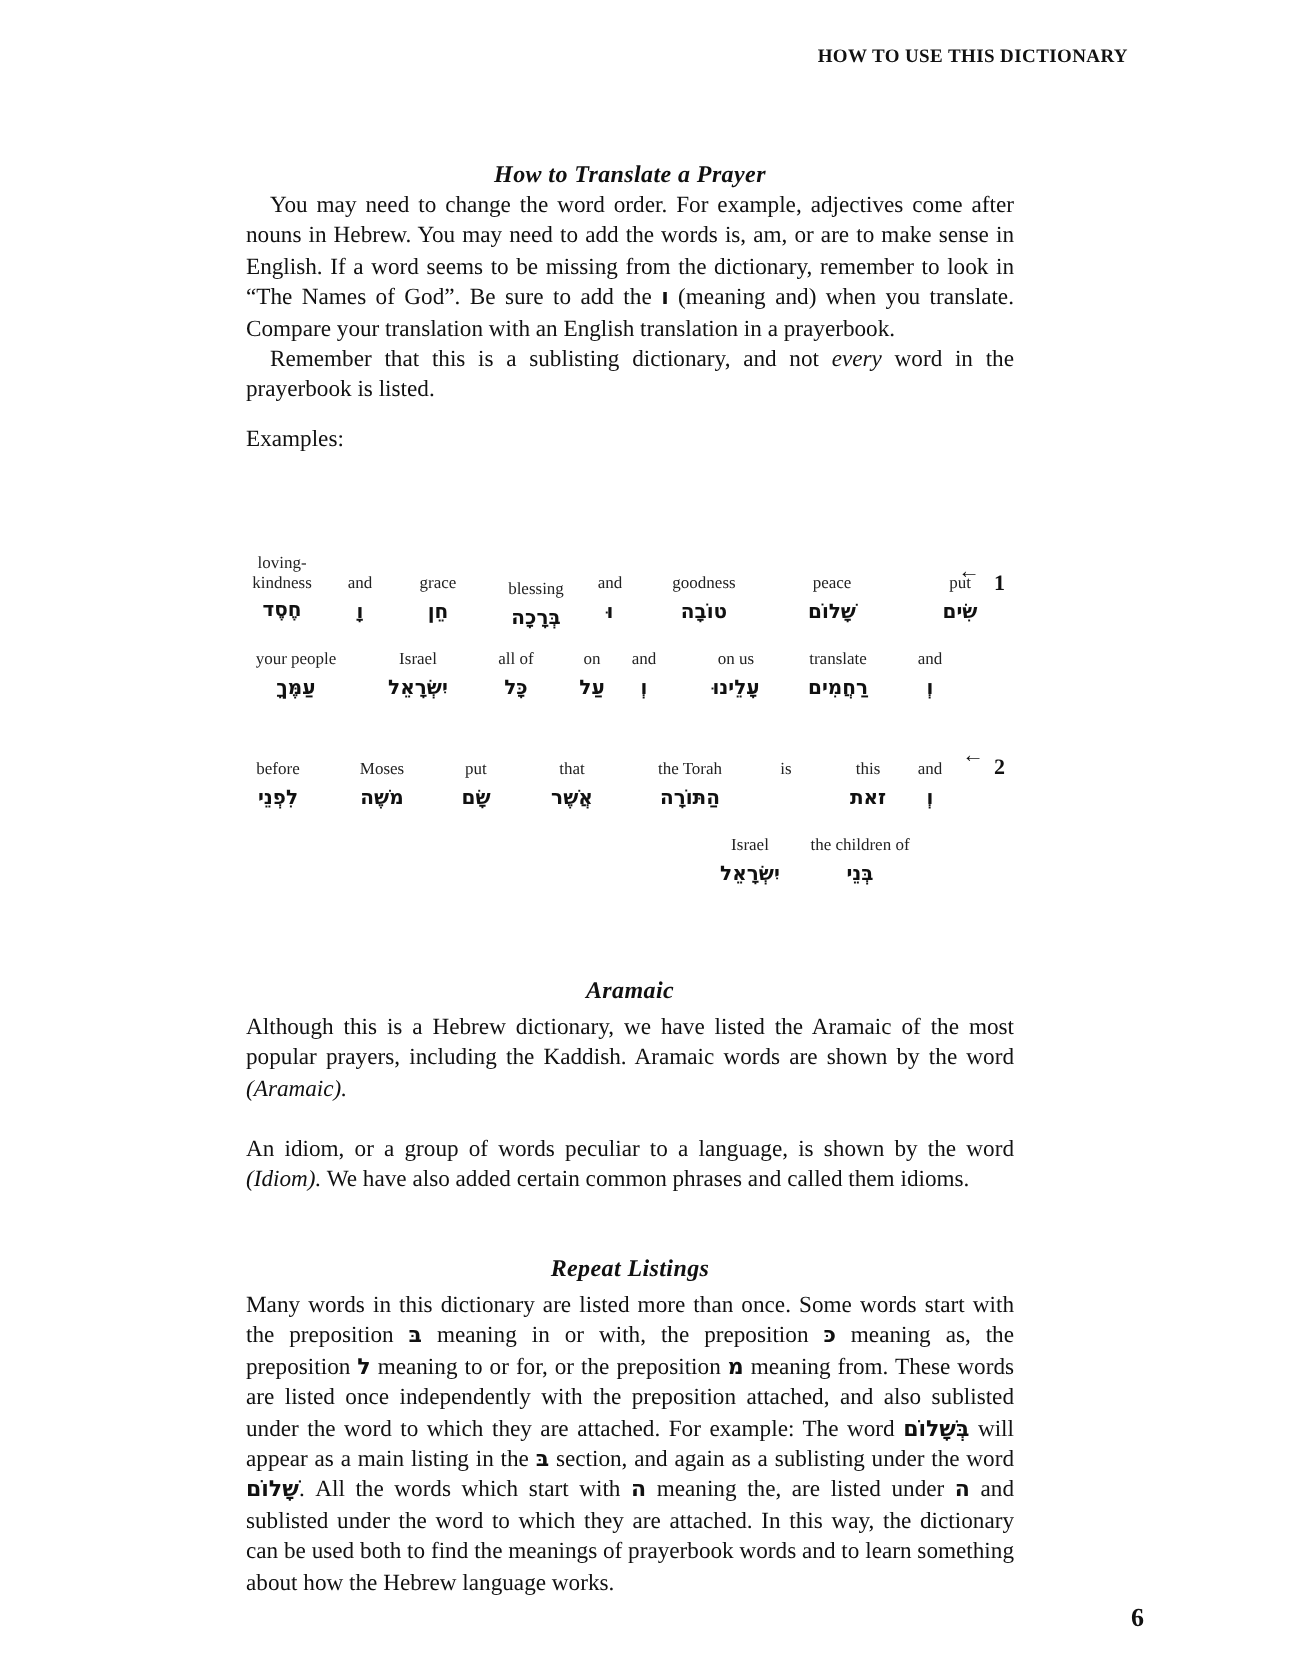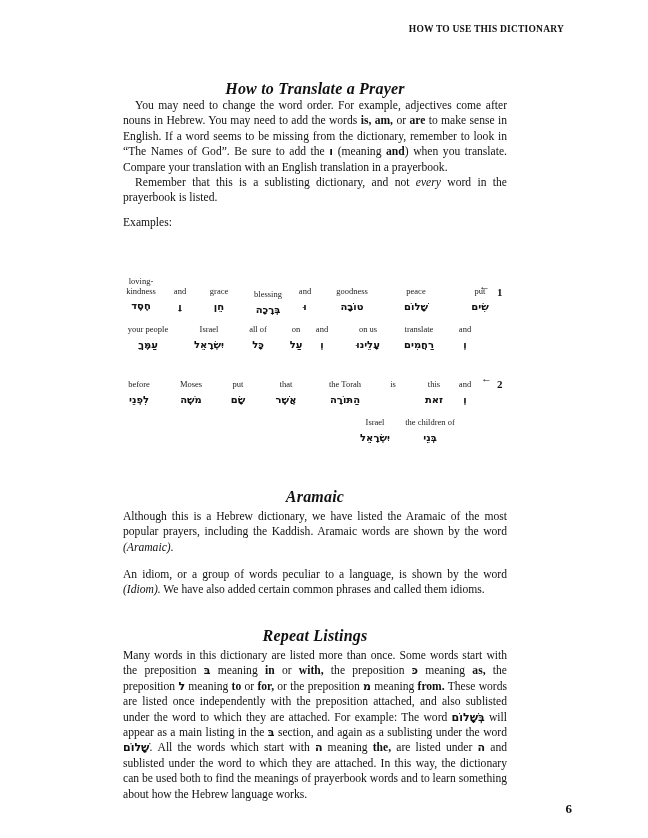--- a/index.html
+++ b/index.html
@@ -1,22 +1,22 @@
 <!DOCTYPE html>
 <html><head>
 <meta charset="utf-8">
 <style>
   html, body { margin: 0; padding: 0; background: #ffffff; }
   body { width: 648px; height: 838px; position: relative; overflow: hidden; color: #111; font-family: "Liberation Serif", "DejaVu Serif", serif; }
   .running-head { position: absolute; top: 24px; right: 84px; font-size: 9.5px; font-weight: bold; letter-spacing: 0.2px; }
   .col { position: absolute; left: 123px; width: 384px; }
-  h2 { margin: 0; text-align: center; font-style: italic; font-weight: bold; font-size: 16px; letter-spacing: 0.2px; }
+  h2 { margin: 0; text-align: center; font-style: italic; font-weight: bold; font-size: 12px; letter-spacing: 0.2px; }
   p { margin: 0; font-size: 11.6px; line-height: 15.4px; text-align: justify; }
   p.indent { text-indent: 12px; }
-  b { font-weight: bold; }
+  b { font-weight: normal; }
   .heb { font-family: "DejaVu Sans", sans-serif; font-weight: bold; font-size: 11px; direction: rtl; unicode-bidi: isolate; }
   .wc { position: absolute; text-align: center; transform: translateX(-50%); white-space: nowrap; }
   .wc .en { display: block; font-size: 8.5px; line-height: 9.5px; color: #222; }
   .wc .hw { display: block; font-family: "DejaVu Sans", sans-serif; font-size: 10px; font-weight: bold; line-height: 20px; direction: rtl; }
   .marker { position: absolute; font-size: 11px; font-weight: bold; }
   .arrow { position: absolute; font-size: 11px; }
   .page-num { position: absolute; right: 76px; top: 801px; font-size: 13px; font-weight: bold; }
 </style>
 </head>
 <body>

